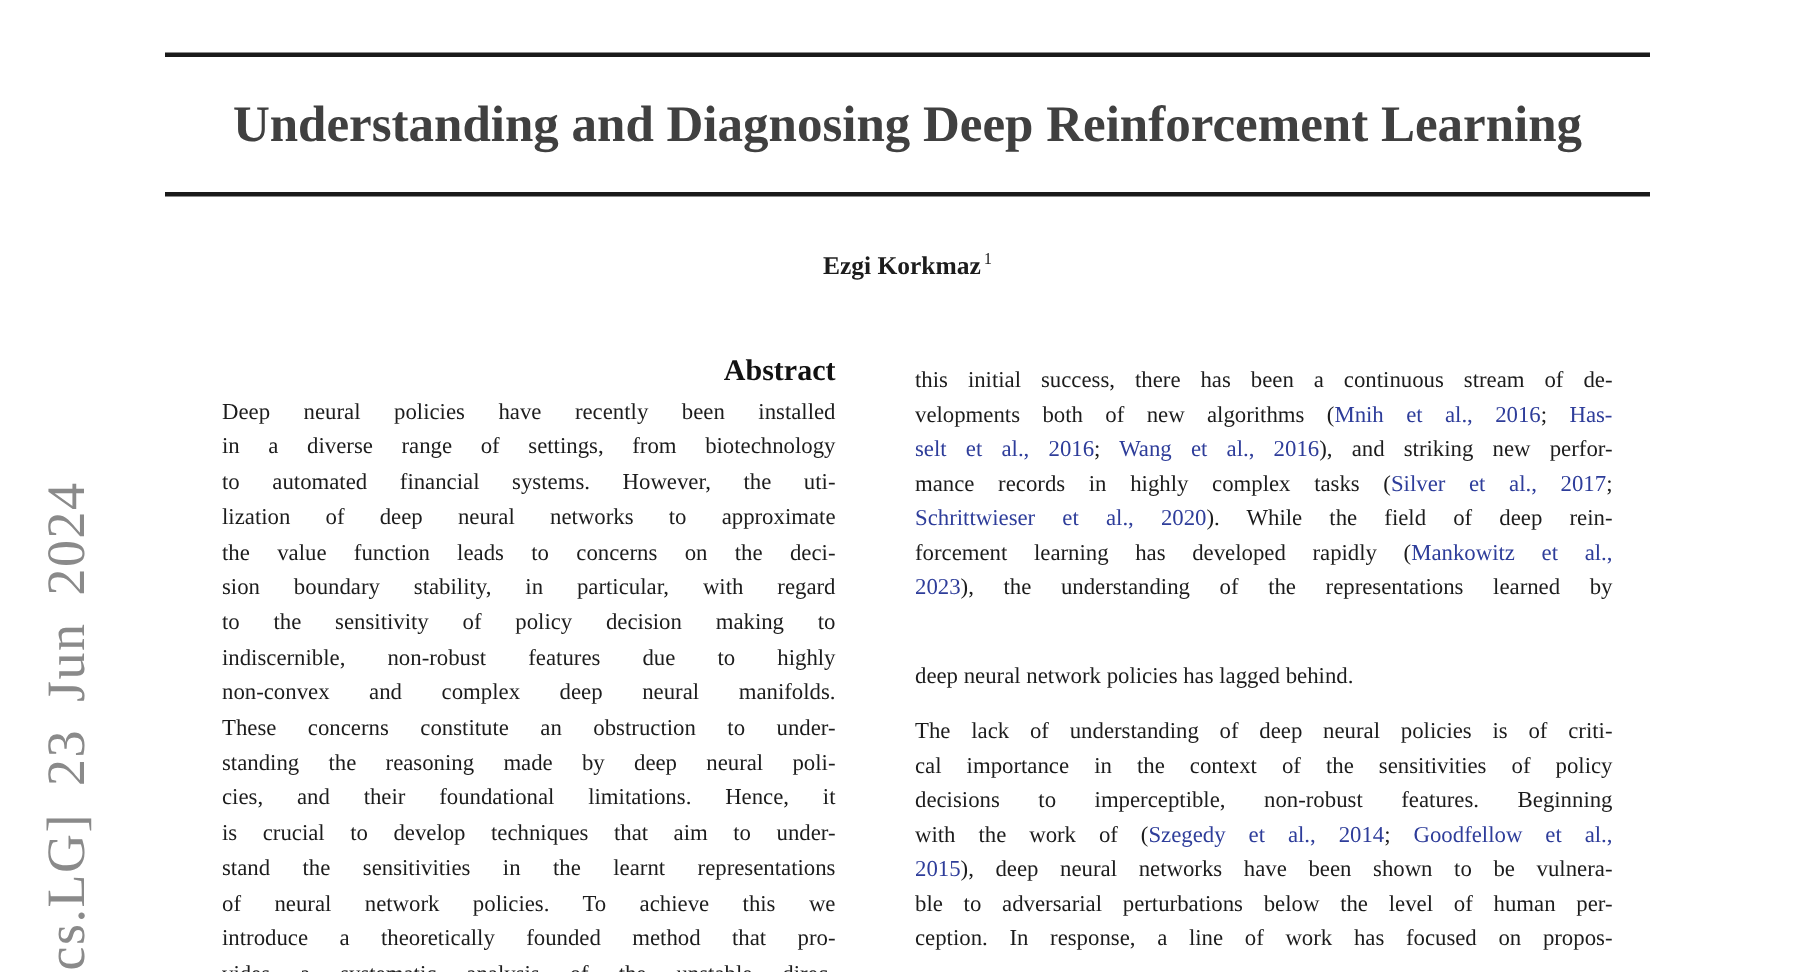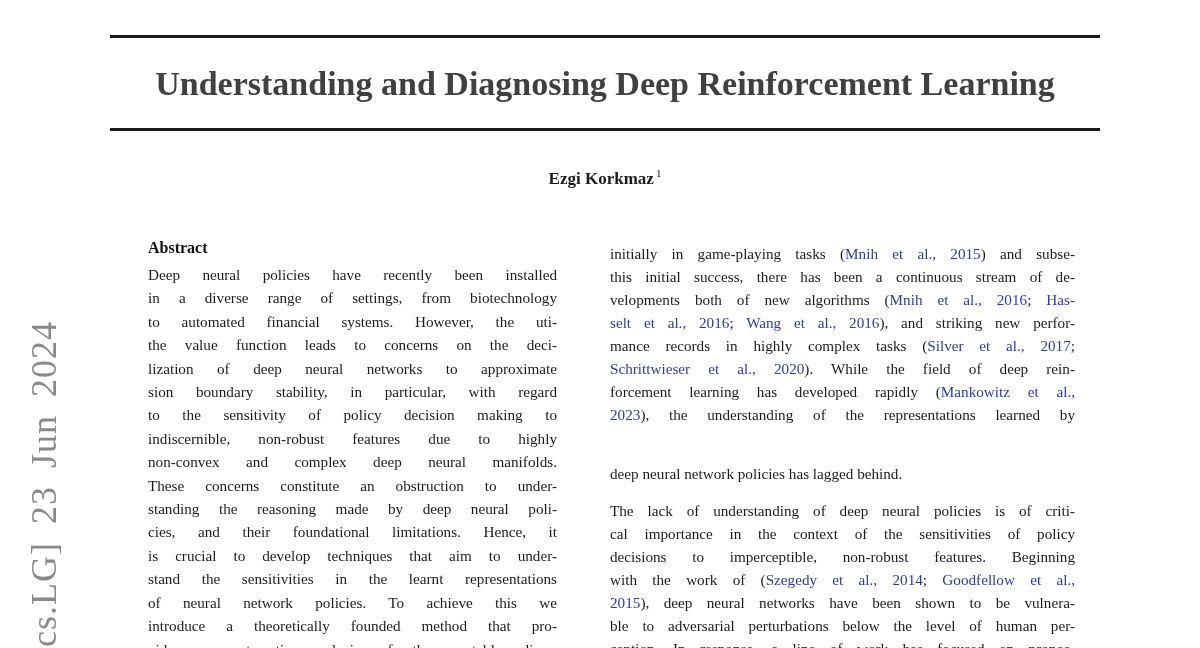--- a/index.html
+++ b/index.html
@@ -65,22 +65,22 @@
     word-spacing: 8px;
     color: var(--watermark, #8a8a8a);
   }
   .col-left {
     position: absolute;
     left: 148px;
     top: 237px;
     width: 409px;
   }
   .abstract-heading {
-    text-align: left;
-    font-size: 16px;
+    text-align: right;
+    font-size: 20px;
     font-weight: bold;
     line-height: 21px;
     margin-bottom: 5px;
     color: #111111;
   }
   .col-left .jline {
     font-size: 15.2px;
     line-height: 23.4px;
   }
   .col-right {
@@ -124,40 +124,39 @@
   <div class="author">
     <span>Ezgi Korkmaz</span><sup>1</sup>
   </div>
 
   <div class="col-left">
     <div class="abstract-heading">Abstract</div>
     <div id="abstract-body">
         <div class="jline">Deep neural policies have recently been installed</div>
         <div class="jline">in a diverse range of settings, from biotechnology</div>
         <div class="jline">to automated financial systems. However, the uti-</div>
+        <div class="jline">lization of deep neural networks to approximate</div>
         <div class="jline">the value function leads to concerns on the deci-</div>
-        <div class="jline">lization of deep neural networks to approximate</div>
         <div class="jline">sion boundary stability, in particular, with regard</div>
         <div class="jline">to the sensitivity of policy decision making to</div>
         <div class="jline">indiscernible, non-robust features due to highly</div>
         <div class="jline">non-convex and complex deep neural manifolds.</div>
         <div class="jline">These concerns constitute an obstruction to under-</div>
         <div class="jline">standing the reasoning made by deep neural poli-</div>
         <div class="jline">cies, and their foundational limitations. Hence, it</div>
         <div class="jline">is crucial to develop techniques that aim to under-</div>
         <div class="jline">stand the sensitivities in the learnt representations</div>
         <div class="jline">of neural network policies. To achieve this we</div>
         <div class="jline">introduce a theoretically founded method that pro-</div>
         <div class="jline">vides a systematic analysis of the unstable direc-</div>
       </div>
   </div>
 
   <div class="col-right" id="right-column">
       <div class="para">
-        <div class="jline"><span>initially in game-playing tasks (</span><span class="cite">Mnih et al., 2015</span><span>) and subse-</span></div>
         <div class="jline"><span>this initial success, there has been a continuous stream of de-</span></div>
         <div class="jline"><span>velopments both of new algorithms (</span><span class="cite">Mnih et al., 2016</span><span>; </span><span class="cite">Has-</span></div>
         <div class="jline"><span class="cite">selt et al., 2016</span><span>; </span><span class="cite">Wang et al., 2016</span><span>), and striking new perfor-</span></div>
         <div class="jline"><span>mance records in highly complex tasks (</span><span class="cite">Silver et al., 2017</span><span>;</span></div>
         <div class="jline"><span class="cite">Schrittwieser et al., 2020</span><span>). While the field of deep rein-</span></div>
         <div class="jline"><span>forcement learning has developed rapidly (</span><span class="cite">Mankowitz et al.,</span></div>
         <div class="jline"><span class="cite">2023</span><span>), the understanding of the representations learned by</span></div>
         <div class="jline no-stretch"><span>deep neural network policies has lagged behind.</span></div>
       </div>
       <div class="para">

